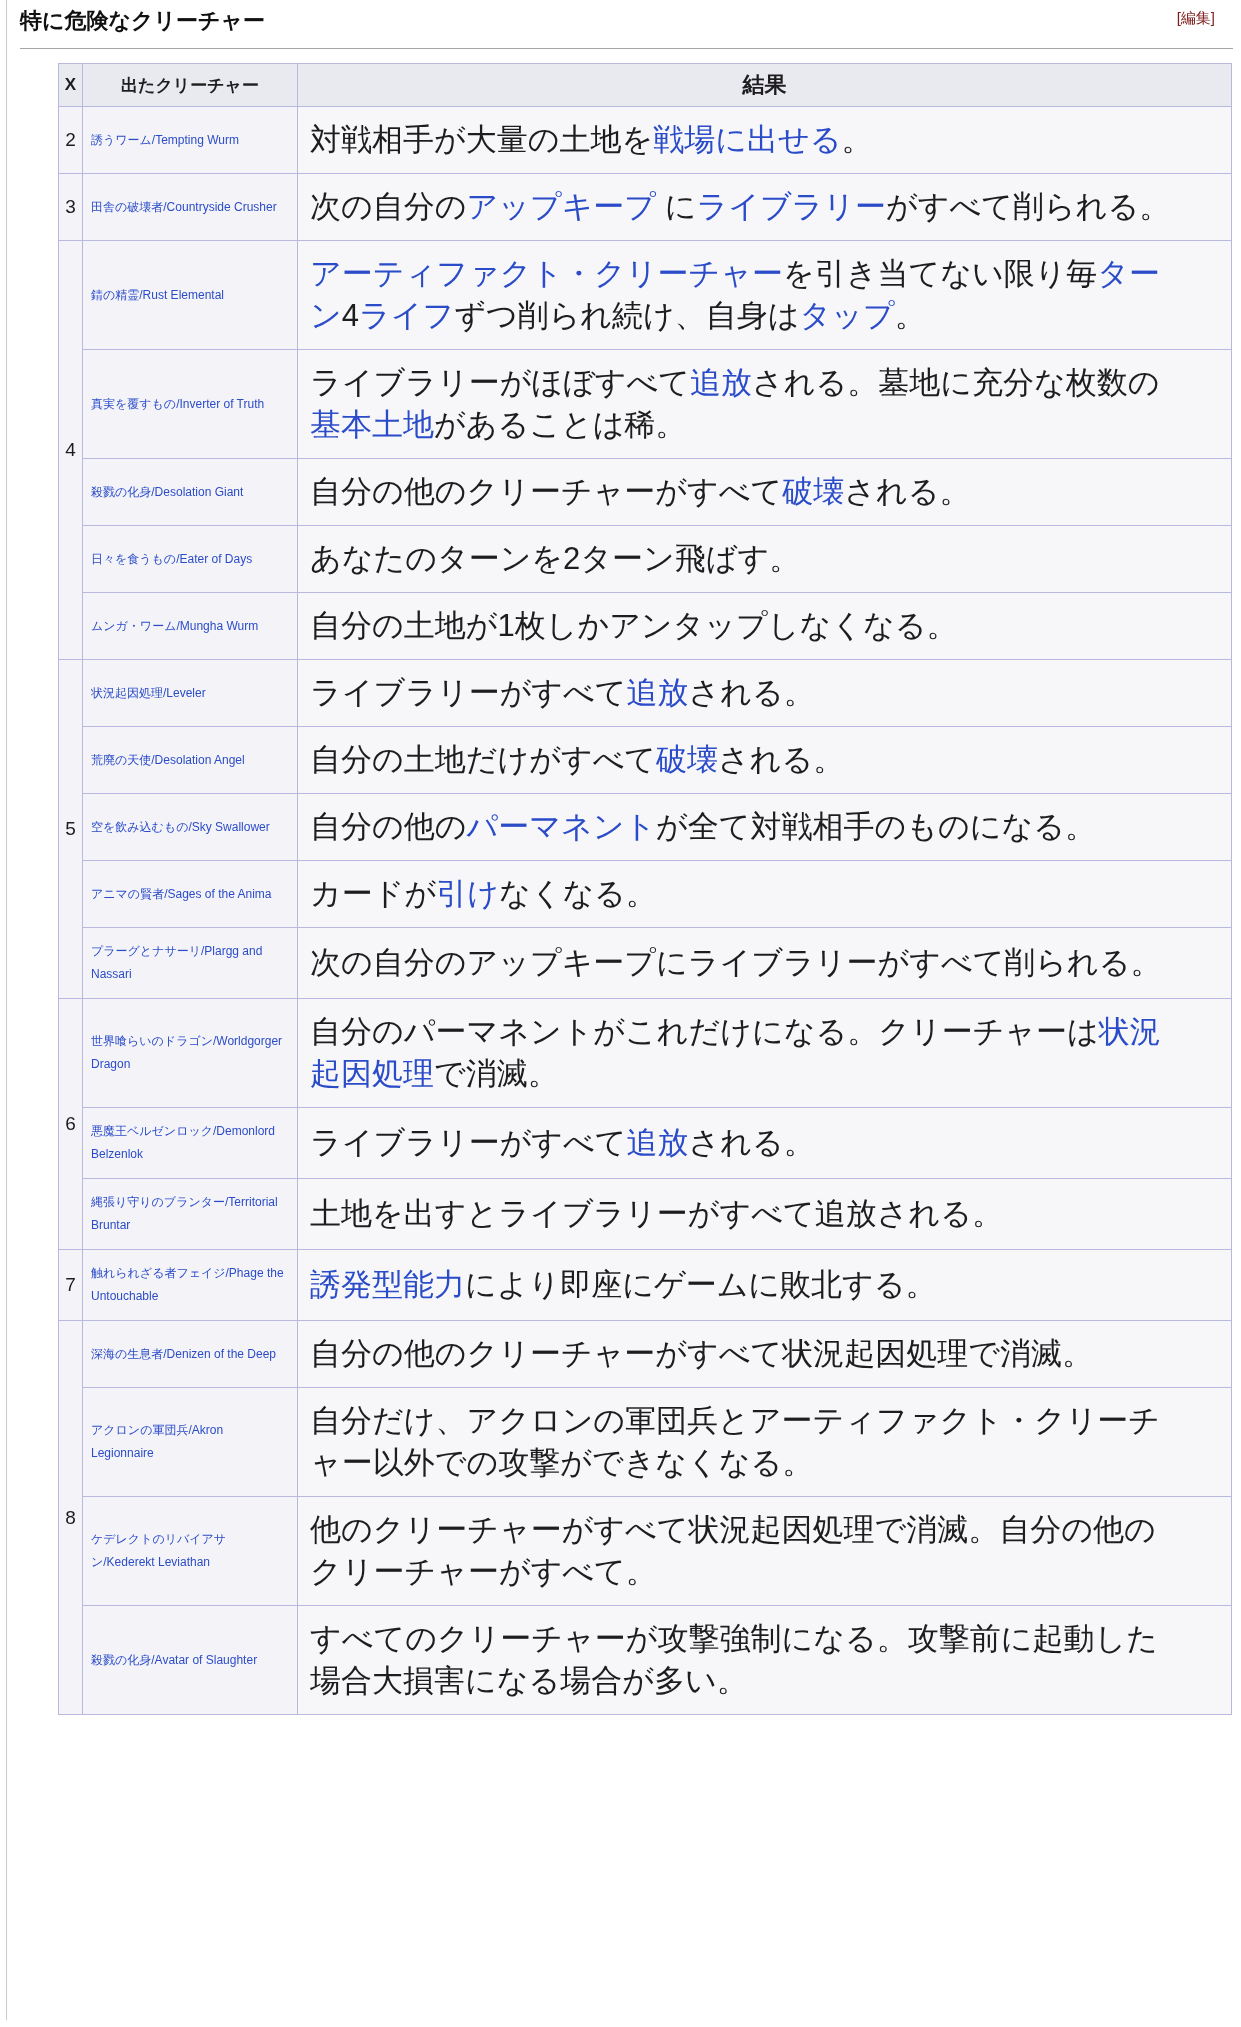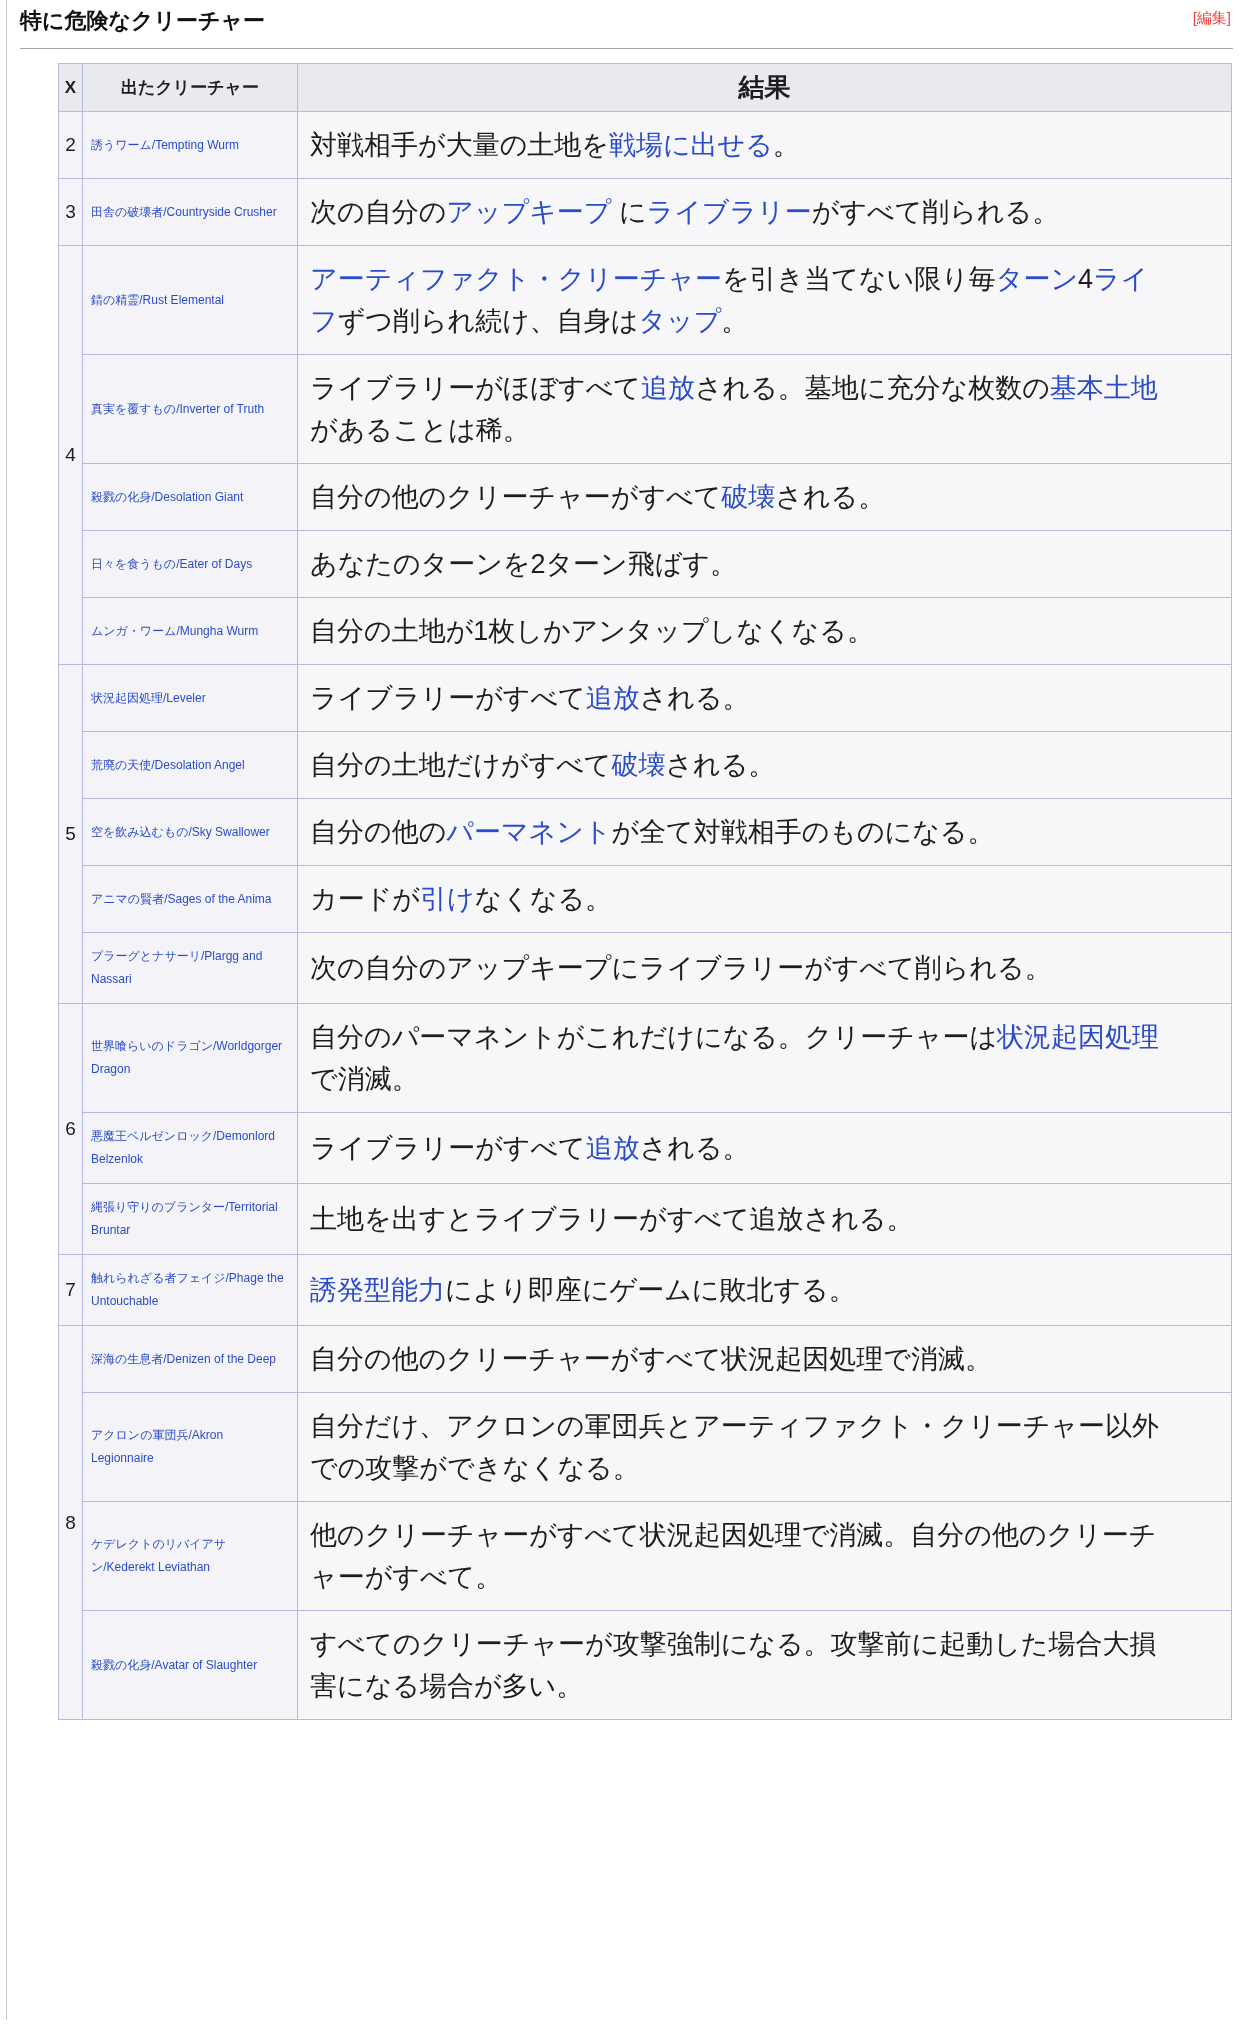--- a/index.html
+++ b/index.html
@@ -23,23 +23,23 @@
     font-size:22px;
     font-weight:bold;
     line-height:30px;
     color:#111;
   }
   .edit-section{
     float:right;
     font-size:15px;
     font-weight:normal;
     line-height:24px;
-    color:#ef4444;
+    color:#7f1d1d;
     text-decoration:none;
-    margin-right:2px;
+    margin-right:18px;
   }
   
   .para{
     margin:10px 0;
     max-width:1176px;
     font-size:32px;
     line-height:42px;
     word-break:break-all;
     overflow-wrap:anywhere;
   }
@@ -60,39 +60,39 @@
   }
   th.h-x{
     width:24px;font-size:17px;font-weight:bold;text-align:center;
     background:#e9e9f0;padding:8px 2px;
   }
   th.h-creature{
     width:215px;font-size:17px;font-weight:bold;text-align:center;
     background:#e9e9f0;padding:8px 4px;margin-top:24px;
   }
   th.h-result{
-    font-size:26px;font-weight:bold;text-align:center;
+    font-size:22px;font-weight:bold;text-align:center;
     background:#e9e9f0;padding:6px 4px;
   }
   td.num-cell{
     font-size:19px;
     text-align:center;
     padding:2px 1px;
     background:#f4f4f8;
   }
   td.creature-cell{
     font-size:12px;
     line-height:23px;
     padding:12px 8px;
     background:#f4f4f8;
     word-break:normal;
     overflow-wrap:anywhere;
   }
   td.result-cell{
-    font-size:27px;
+    font-size:31px;
     line-height:42px;
     padding:12px 60px 12px 12px;
     background:#f7f7fa;
     word-break:break-all;
     overflow-wrap:anywhere;
   }
 </style>
 </head>
 <body>
 

